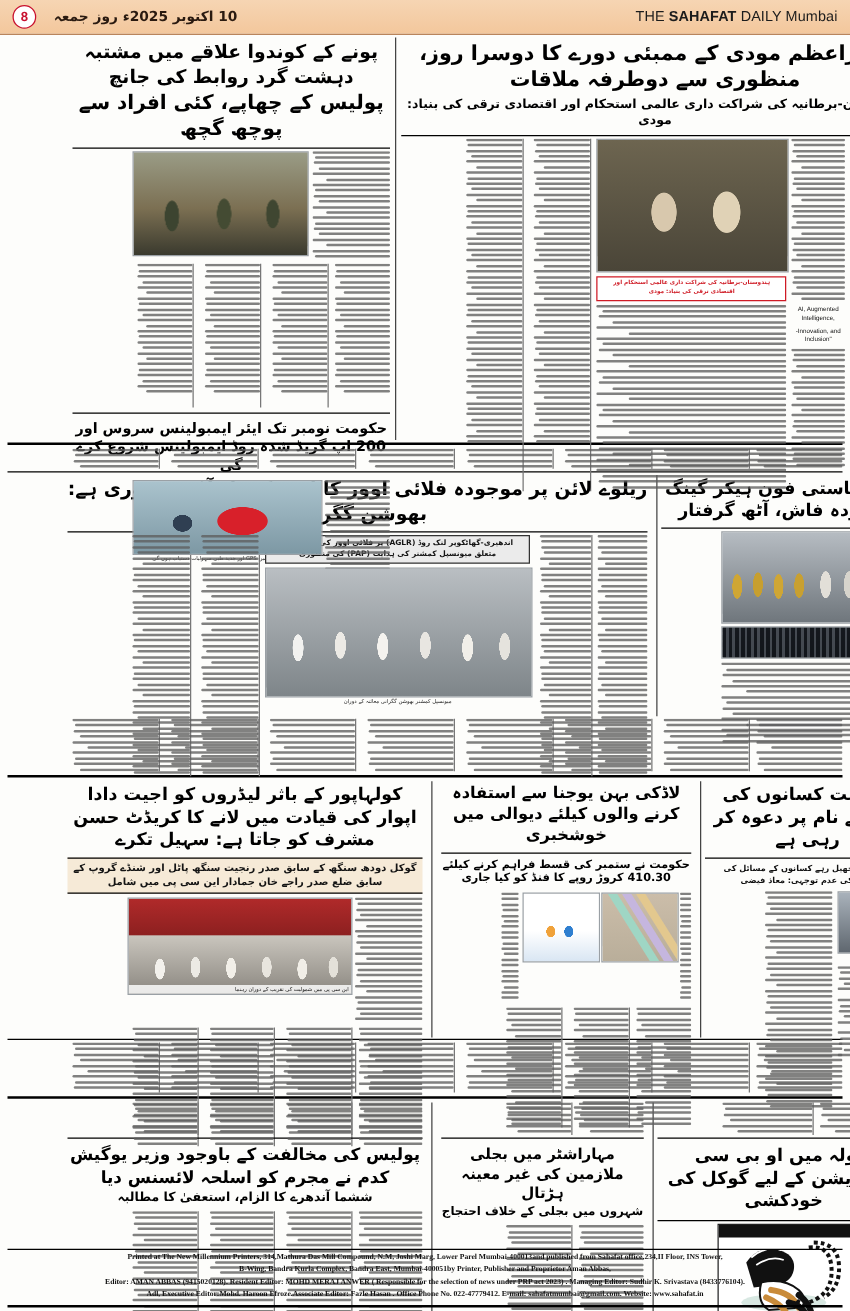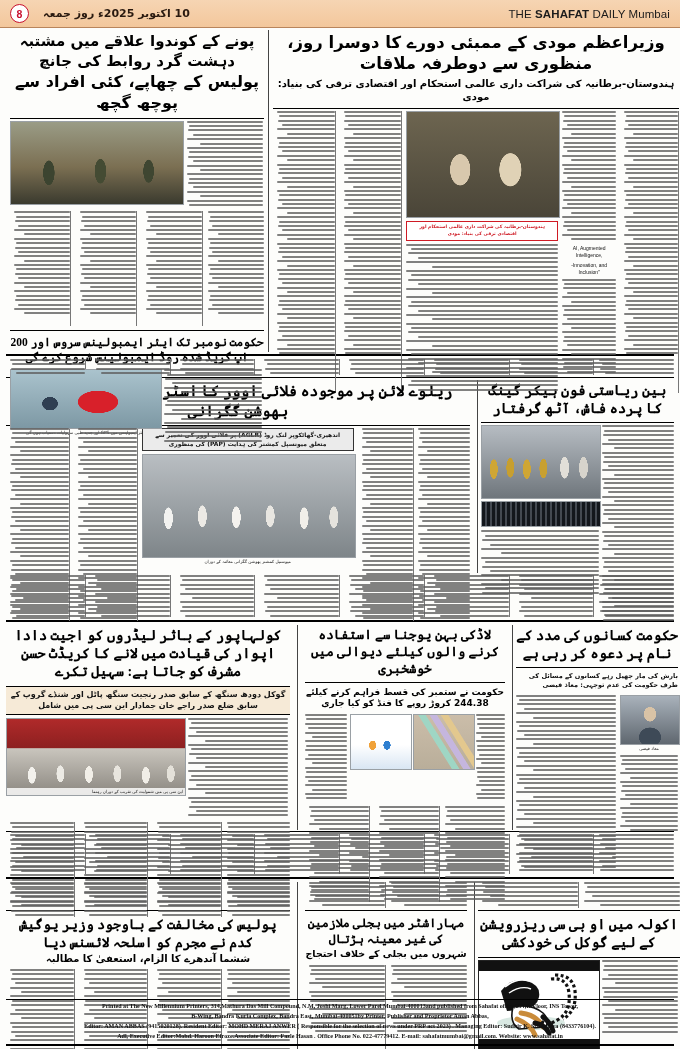--- a/index.html
+++ b/index.html
@@ -93,21 +93,21 @@
   .hl {
     direction: rtl;
     font-family: "DejaVu Sans", sans-serif;
     text-align: center;
     font-weight: bold;
     color: #000;
     line-height: 1.3;
   }
   .hl-main { font-size: 16.5px; letter-spacing: -0.3px; }
   .hl-sub  { font-size: 16px; }
-  .hl-sec  { font-size: 14px; font-family: Liberation Serif, serif; }
+  .hl-sec  { font-size: 14px; }
   .vrule { border-right: 0.7px solid #777; }
 
   
   .body-lines {
     direction: rtl;
     overflow: hidden;
   }
   .body-lines i {
     display: block;
     height: 2px;
@@ -332,21 +332,21 @@
     font-weight: bold;
   }
   .footer .fl { display: block; }
   .footer-top-rule { border-top: 1.6px solid #000; margin-bottom: 2.5px; }
   .footer-bottom-rule { border-top: 2.4px solid #000; margin-top: 2.5px; }
 
   
   .sep-thick { border-top: 2px solid #000; margin: 3px 0; }
   .sep-thin { border-top: 0.8px solid #000; margin: 2px 0; }
 
-  .flexrow { display: flex; }
+  .flexrow { display: flex; margin-left: 48px; }
   .tiny-cap {
     font-size: 4.3px;
     direction: rtl;
     text-align: center;
     font-family: "DejaVu Sans", sans-serif;
     color: #1a1a1a;
     line-height: 1.4;
     padding-top: 1px;
   }
 </style>
@@ -1400,21 +1400,21 @@
             <i></i>
         </div>
       </div>
     </div>
 
     <div style="width:0; border-right:0.8px solid #444; margin:0 3px;"></div>
 
     <div class="col-block" style="width:208px; padding:0 4px;">
       <div class="hl hl-sec" style="font-size:13px; padding:2px 0;">لاڈکی بہن یوجنا سے استفادہ کرنے والوں کیلئے دیوالی میں خوشخبری</div>
       <div class="sep-thin"></div>
-      <div class="hl hl-sub" style="font-size:9px; padding:2px 0;">حکومت نے ستمبر کی قسط فراہم کرنے کیلئے 244.38 کروڑ روپے کا فنڈ کو کیا جاری</div>
+      <div class="hl hl-sub" style="font-size:9px; padding:2px 0;">حکومت نے ستمبر کی قسط فراہم کرنے کیلئے 410.30 کروڑ روپے کا فنڈ کو کیا جاری</div>
       <div class="flexrow" style="gap:3px; margin-top:2px;">
         <div class="body-lines" style="width:44px;">
           <i></i>
             <i></i>
             <i></i>
             <i></i>
             <i></i>
             <i></i>
             <i></i>
             <i></i>

